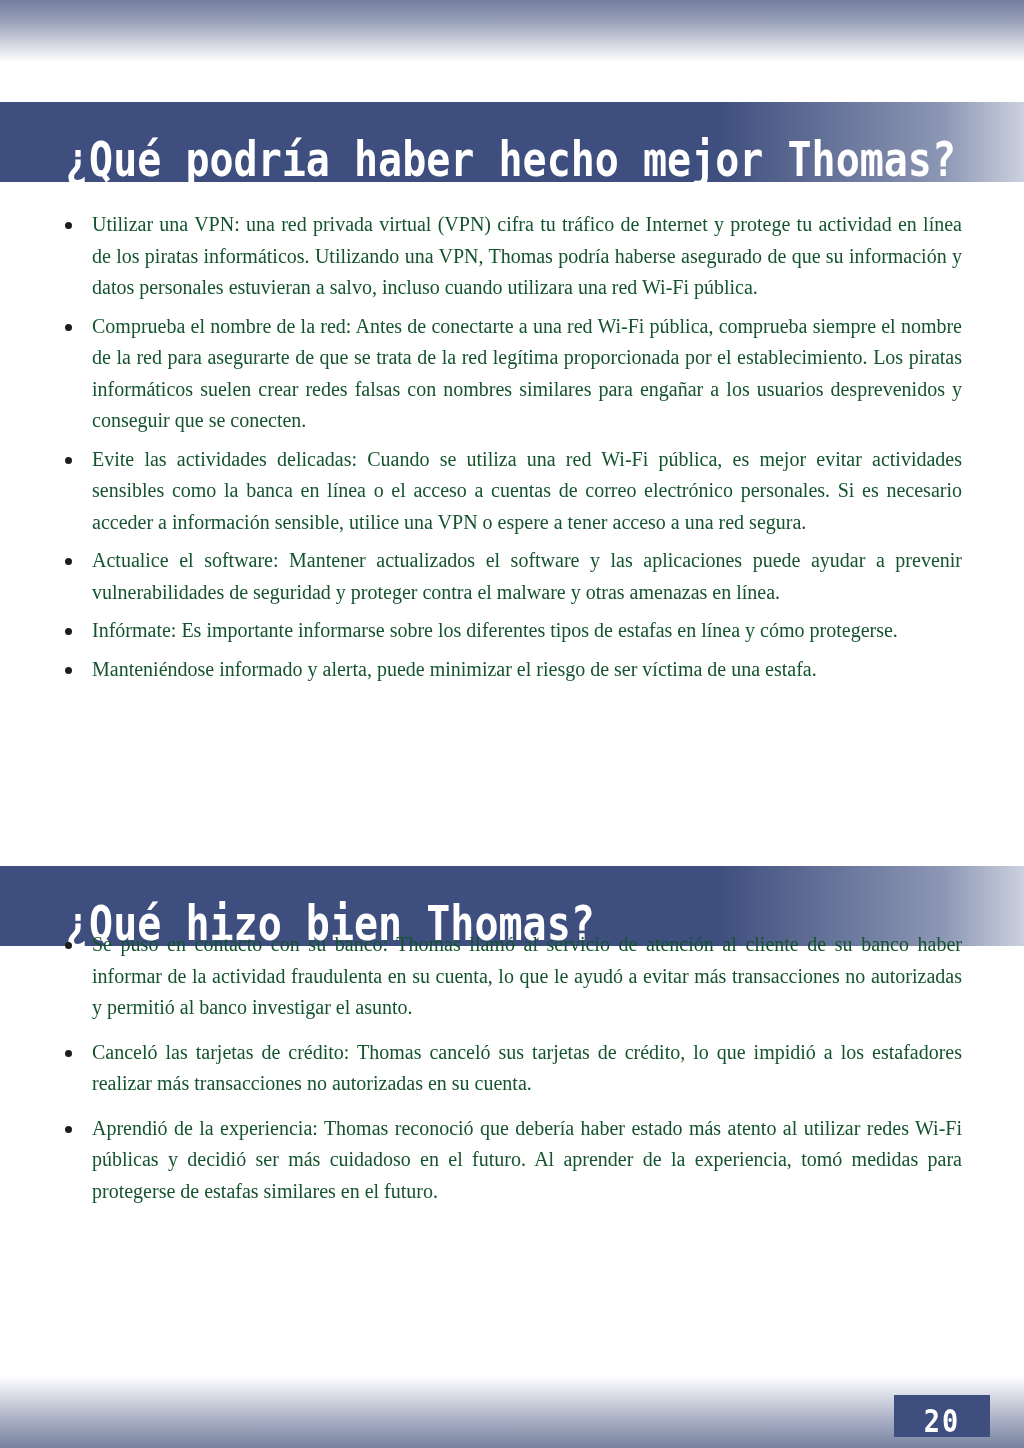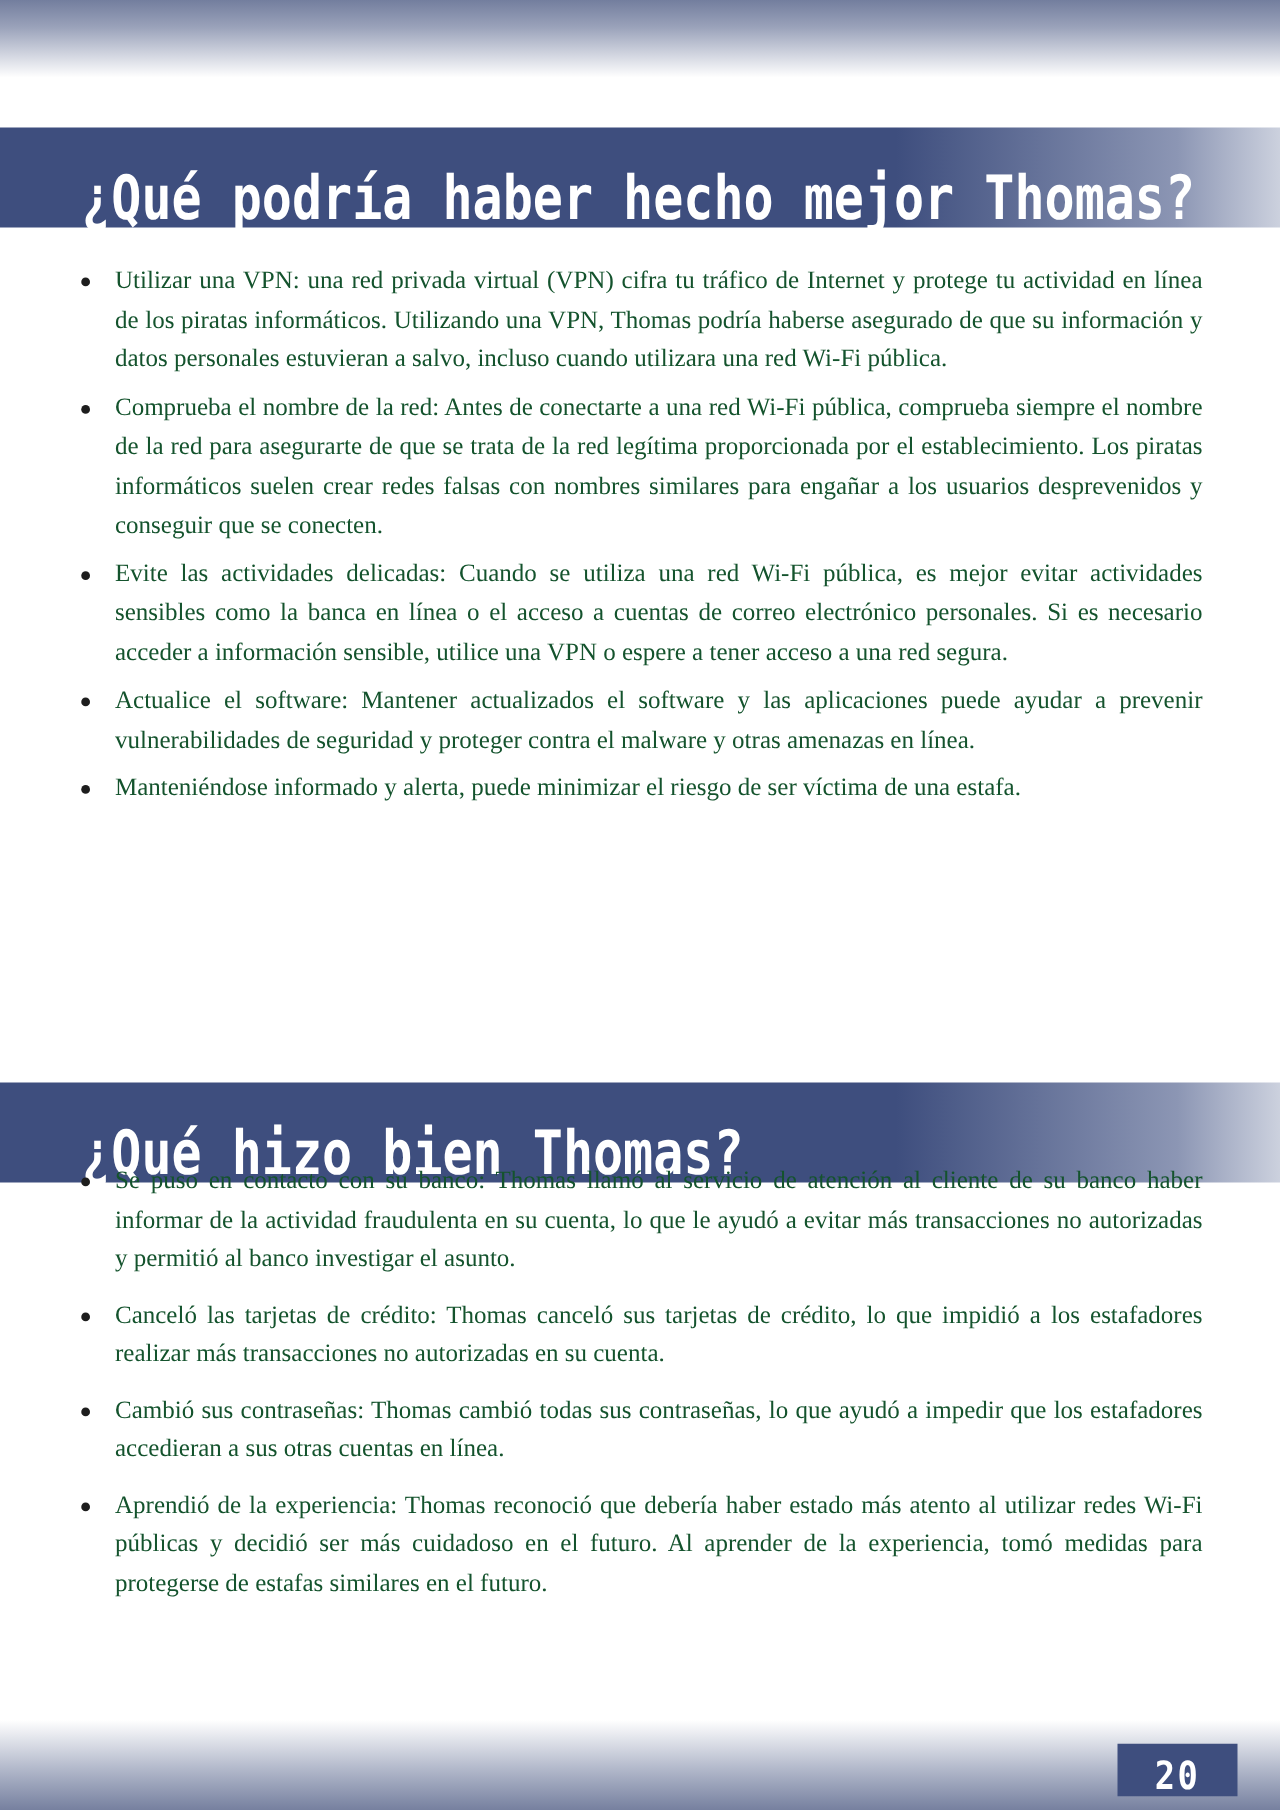--- a/index.html
+++ b/index.html
@@ -125,20 +125,26 @@
     <div class="bullet-item">
       <span class="bullet-dot-cell">
           <span class="bullet-dot"></span>
         </span>
       <p>Actualice el software: Mantener actualizados el software y las aplicaciones puede ayudar a prevenir vulnerabilidades de seguridad y proteger contra el malware y otras amenazas en línea.</p>
     </div>
     <div class="bullet-item">
       <span class="bullet-dot-cell">
           <span class="bullet-dot"></span>
         </span>
+      <p>Infórmate: Es importante informarse sobre los diferentes tipos de estafas en línea y cómo protegerse.</p>
+    </div>
+    <div class="bullet-item">
+      <span class="bullet-dot-cell">
+          <span class="bullet-dot"></span>
+        </span>
       <p>Manteniéndose informado y alerta, puede minimizar el riesgo de ser víctima de una estafa.</p>
     </div>
   </div>
 
   <div class="band band-2">
     <h1>¿Qué hizo bien Thomas?</h1>
   </div>
 
   <div class="bullet-list list-2">
     <div class="bullet-item">
@@ -150,26 +156,20 @@
     <div class="bullet-item">
       <span class="bullet-dot-cell">
           <span class="bullet-dot"></span>
         </span>
       <p>Canceló las tarjetas de crédito: Thomas canceló sus tarjetas de crédito, lo que impidió a los estafadores realizar más transacciones no autorizadas en su cuenta.</p>
     </div>
     <div class="bullet-item">
       <span class="bullet-dot-cell">
           <span class="bullet-dot"></span>
         </span>
-      <p>Cambió sus contraseñas: Thomas cambió todas sus contraseñas, lo que ayudó a impedir que los estafadores accedieran a sus otras cuentas en línea.</p>
-    </div>
-    <div class="bullet-item">
-      <span class="bullet-dot-cell">
-          <span class="bullet-dot"></span>
-        </span>
       <p>Aprendió de la experiencia: Thomas reconoció que debería haber estado más atento al utilizar redes Wi-Fi públicas y decidió ser más cuidadoso en el futuro. Al aprender de la experiencia, tomó medidas para protegerse de estafas similares en el futuro.</p>
     </div>
   </div>
 
   <div class="bottom-gradient"></div>
 
   <div class="page-number-box">
     <span>20</span>
   </div>
 

